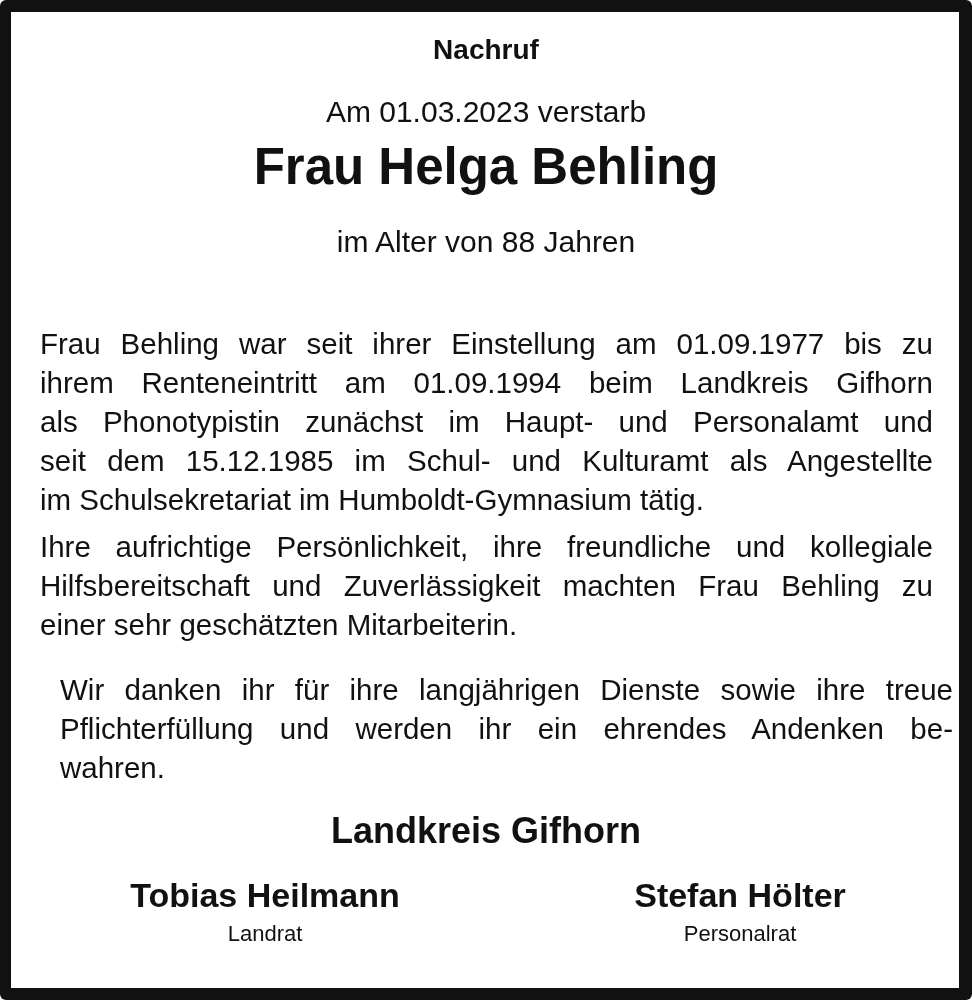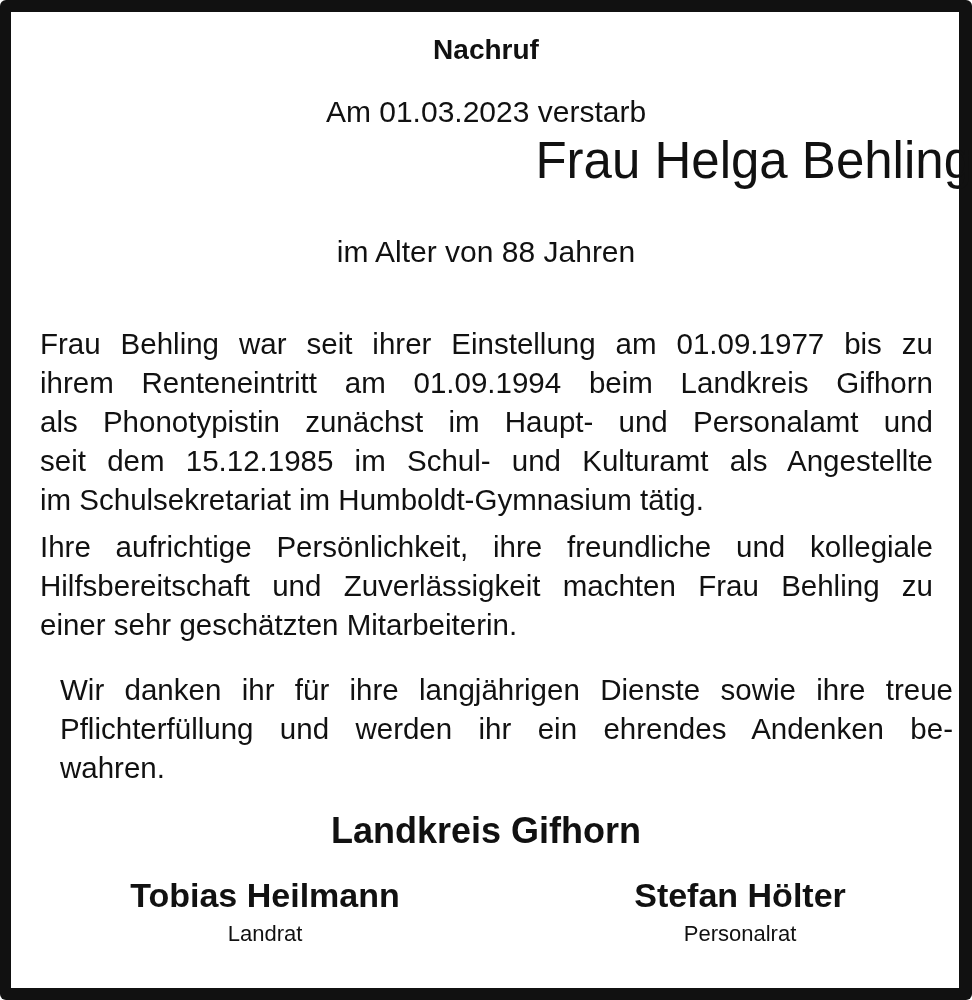--- a/index.html
+++ b/index.html
@@ -2,22 +2,22 @@
 <html><head>
 <meta charset="utf-8">
 <style>
   html, body { margin:0; padding:0; background:#fff; }
   body { width:972px; height:1000px; position:relative; overflow:hidden; font-family:"Liberation Sans", sans-serif; color:#111; }
   .frame { position:absolute; left:0; top:0; width:972px; height:1000px; background:#111; border-radius:6px; }
   .inner { position:absolute; left:11px; top:12px; width:948px; height:976px; background:#fff; }
   .c { position:absolute; left:0; width:972px; text-align:center; white-space:nowrap; }
   .t1 { top:34px; font-size:28px; font-weight:bold; }
   .t2 { top:87px; font-size:30px;margin-top:8px; }
-  .t3 { top:131px; font-size:51px; font-weight:normal;text-align:right; }
-  .t4 { top:235px; font-size:30px; }
+  .t3 { top:137px; font-size:51px; font-weight:bold; }
+  .t4 { top:225px; font-size:30px; }
   .p { position:absolute; left:40px; width:893px; font-size:29.5px; line-height:39px; text-align:justify; }
   .p span.l { display:block; text-align-last:justify; white-space:nowrap; }
   .p span.last { text-align-last:left; }
   .p1 { top:324px; }
   .p2 { top:527px; }
   .p3 { top:670px;margin-left:20px; }
   .org { top:810px; font-size:36px; font-weight:bold; }
   .sig { position:absolute; text-align:center; width:400px;margin-top:6px; }
   .sig .n { font-size:34px; font-weight:bold; display:block; }
   .sig .r { font-size:22px; display:block; margin-top:6px; }

